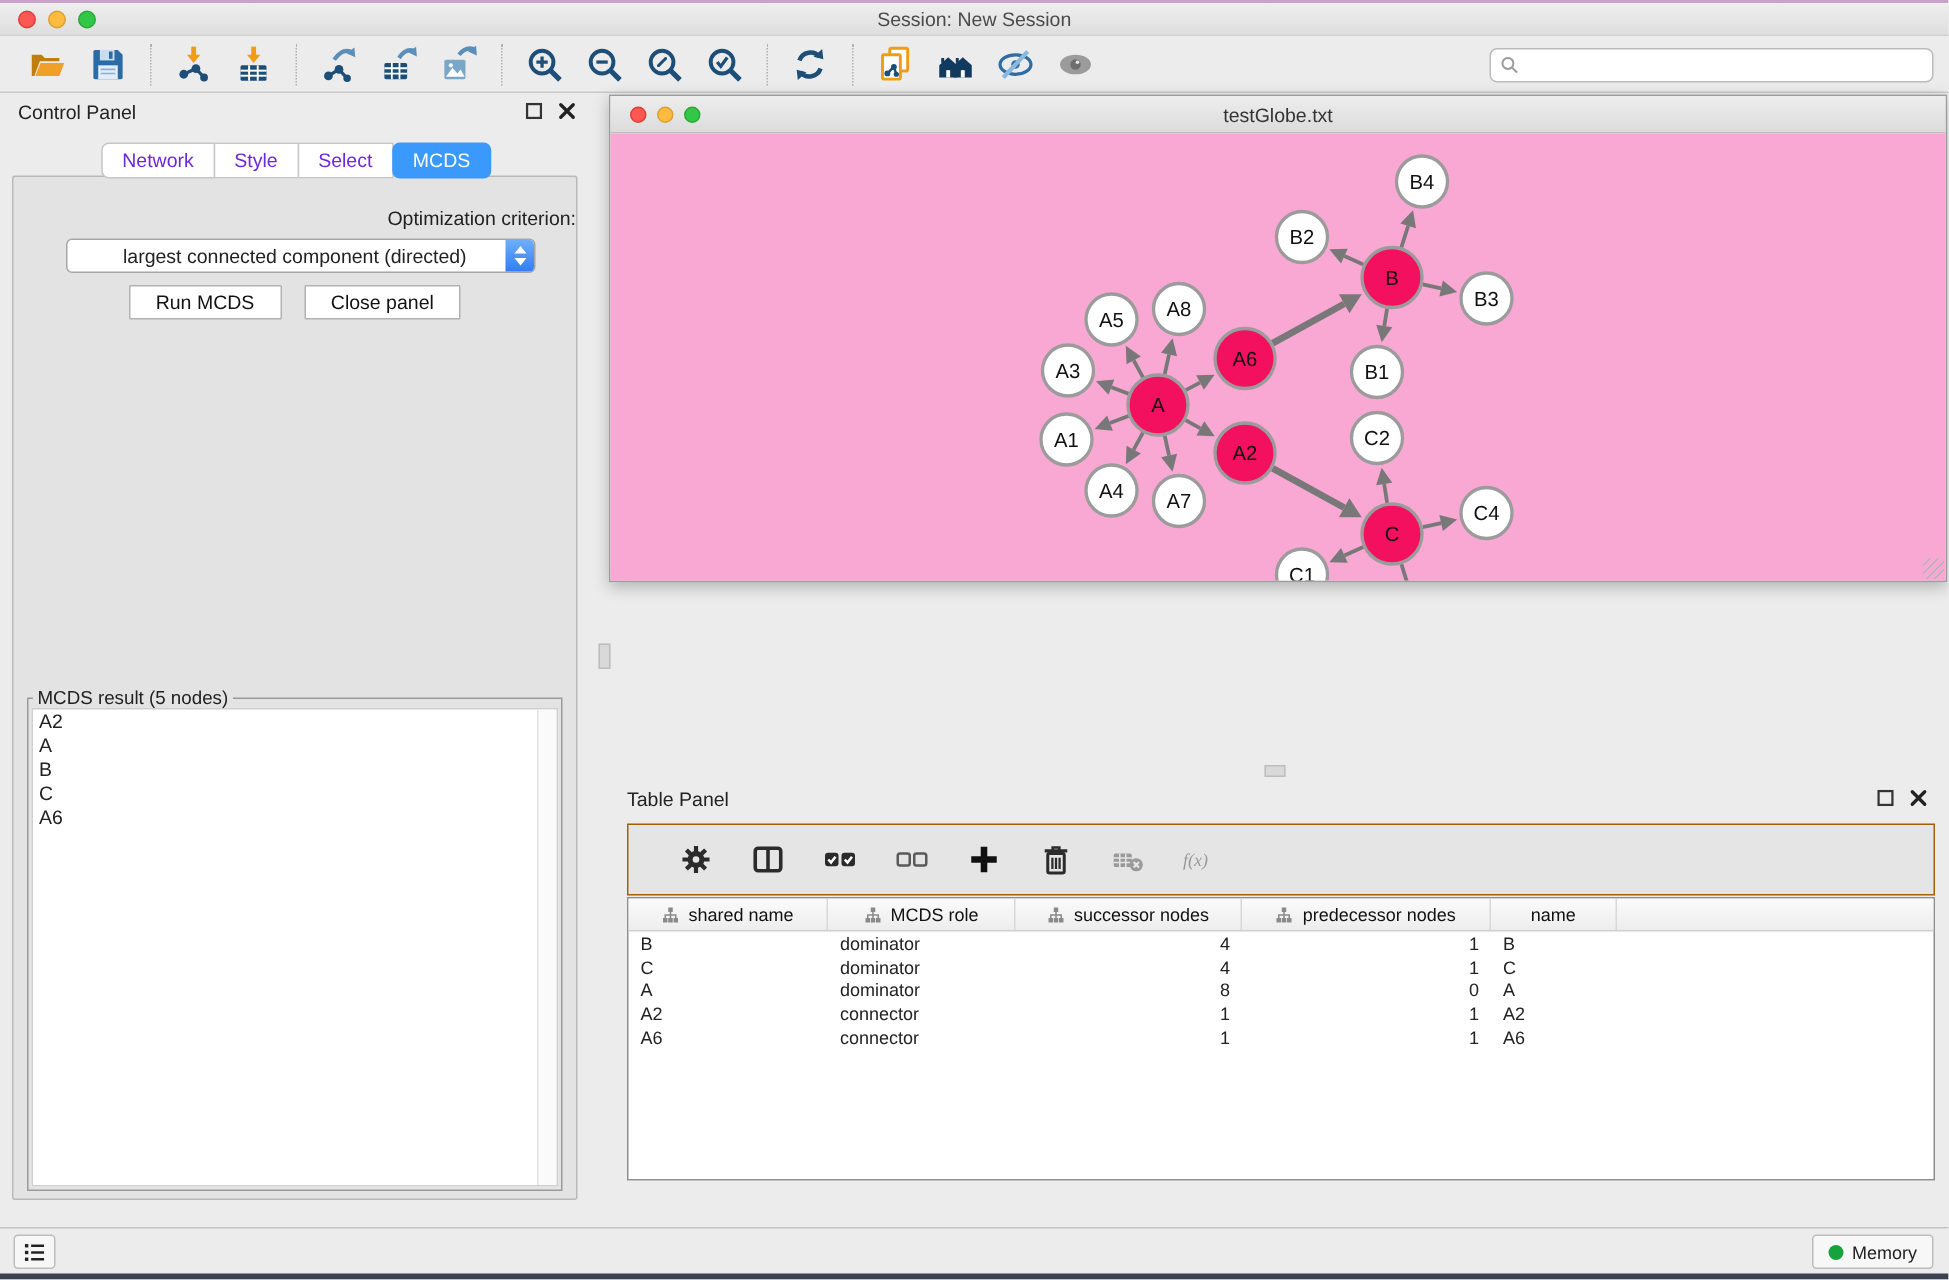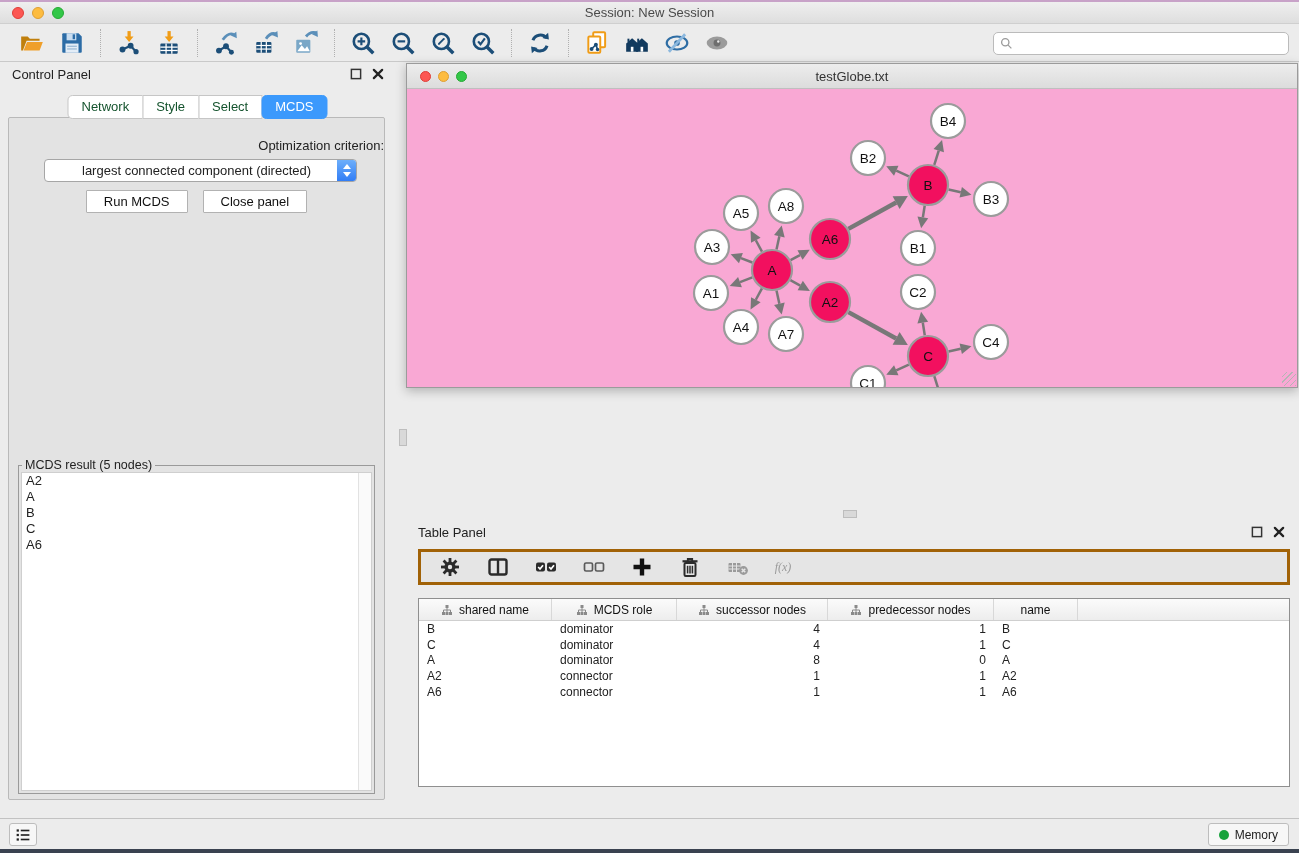--- a/index.html
+++ b/index.html
@@ -46,21 +46,21 @@
   .panel-icons { position:absolute; top:6px; display:flex; gap:10px; }
   .cp-icons { right:12px; }
   .wicon svg { width:12px; height:12px; display:block; }
   .cp-content {
     position:absolute; left:8px; top:55px; width:377px; height:683px;
     background:#e3e3e3; border:1px solid #b9b9b9; border-radius:2px;
   }
   .cp-tabs { position:absolute; top:33px; left:50%; transform:translateX(-50%); display:flex; z-index:3; }
   .cp-tab {
     padding:3px 13px 4px; font-size:13px; background:#fff; border:1px solid #c6c6c6;
-    margin-left:-1px; color:#14532d;
+    margin-left:-1px; color:#6d28d9;
   }
   .cp-tab:first-child { border-radius:5px 0 0 5px; }
   .cp-tab:last-child { border-radius:0 5px 5px 0; }
   .cp-tab.active { background:#3b99fc; border-color:#3b99fc; color:#fff; border-radius:5px; }
   .opt-label { position:absolute; top:20px; width:100%; text-align:right; font-size:13px; }
   .mcds-select {
     position:absolute; top:41px; left:35px; width:313px; height:23px; background:#fff;
     border:1px solid #a6a6a6; border-radius:4px; display:flex; align-items:center; overflow:hidden;
   }
   .mcds-select .val { flex:1; font-size:13px; padding-left:9px; white-space:nowrap;margin-left:28px; }
@@ -102,22 +102,22 @@
     position:absolute; right:1px; bottom:1px; width:14px; height:14px;
     background:repeating-linear-gradient(135deg, transparent 0 3px, #b5b5b5 3px 4px);
   }
   .splitter-v { position:absolute; left:399px; top:429px; width:8px; height:17px; background:#d9d9d9; border:1px solid #bdbdbd; }
   .splitter-h { position:absolute; left:843px; top:510px; width:14px; height:8px; background:#d9d9d9; border:1px solid #bdbdbd; }
 
   
   .table-panel { position:absolute; left:406px; top:520px; width:893px; height:297px; }
   .tp-icons { right:14px; }
   .tp-toolbar {
-    position:absolute; left:12px; right:9px; top:29px; height:36px;
-    background:#e5e5e5; border:3px solid #a16207; display:flex; align-items:center; padding-left:12px; gap:14px;
+    position:absolute; left:12px; right:9px; top:29px; height:48px;
+    background:#e5e5e5; border:1px solid #a16207; display:flex; align-items:center; padding-left:28px; gap:14px;
   }
   .tp-btn { width:34px; height:34px; display:flex; align-items:center; justify-content:center; }
   .tp-btn svg { width:24px; height:24px; }
   .table-wrap {
     position:absolute; left:12px; right:9px; top:78px; height:189px;
     background:#fff; border:1px solid #8f8f8f; overflow:hidden;
   }
   .thead { display:flex; height:22px; background:linear-gradient(#fbfbfb,#ededed); border-bottom:1px solid #cfcfcf; }
   .th {
     display:flex; align-items:center; justify-content:center; gap:6px;

